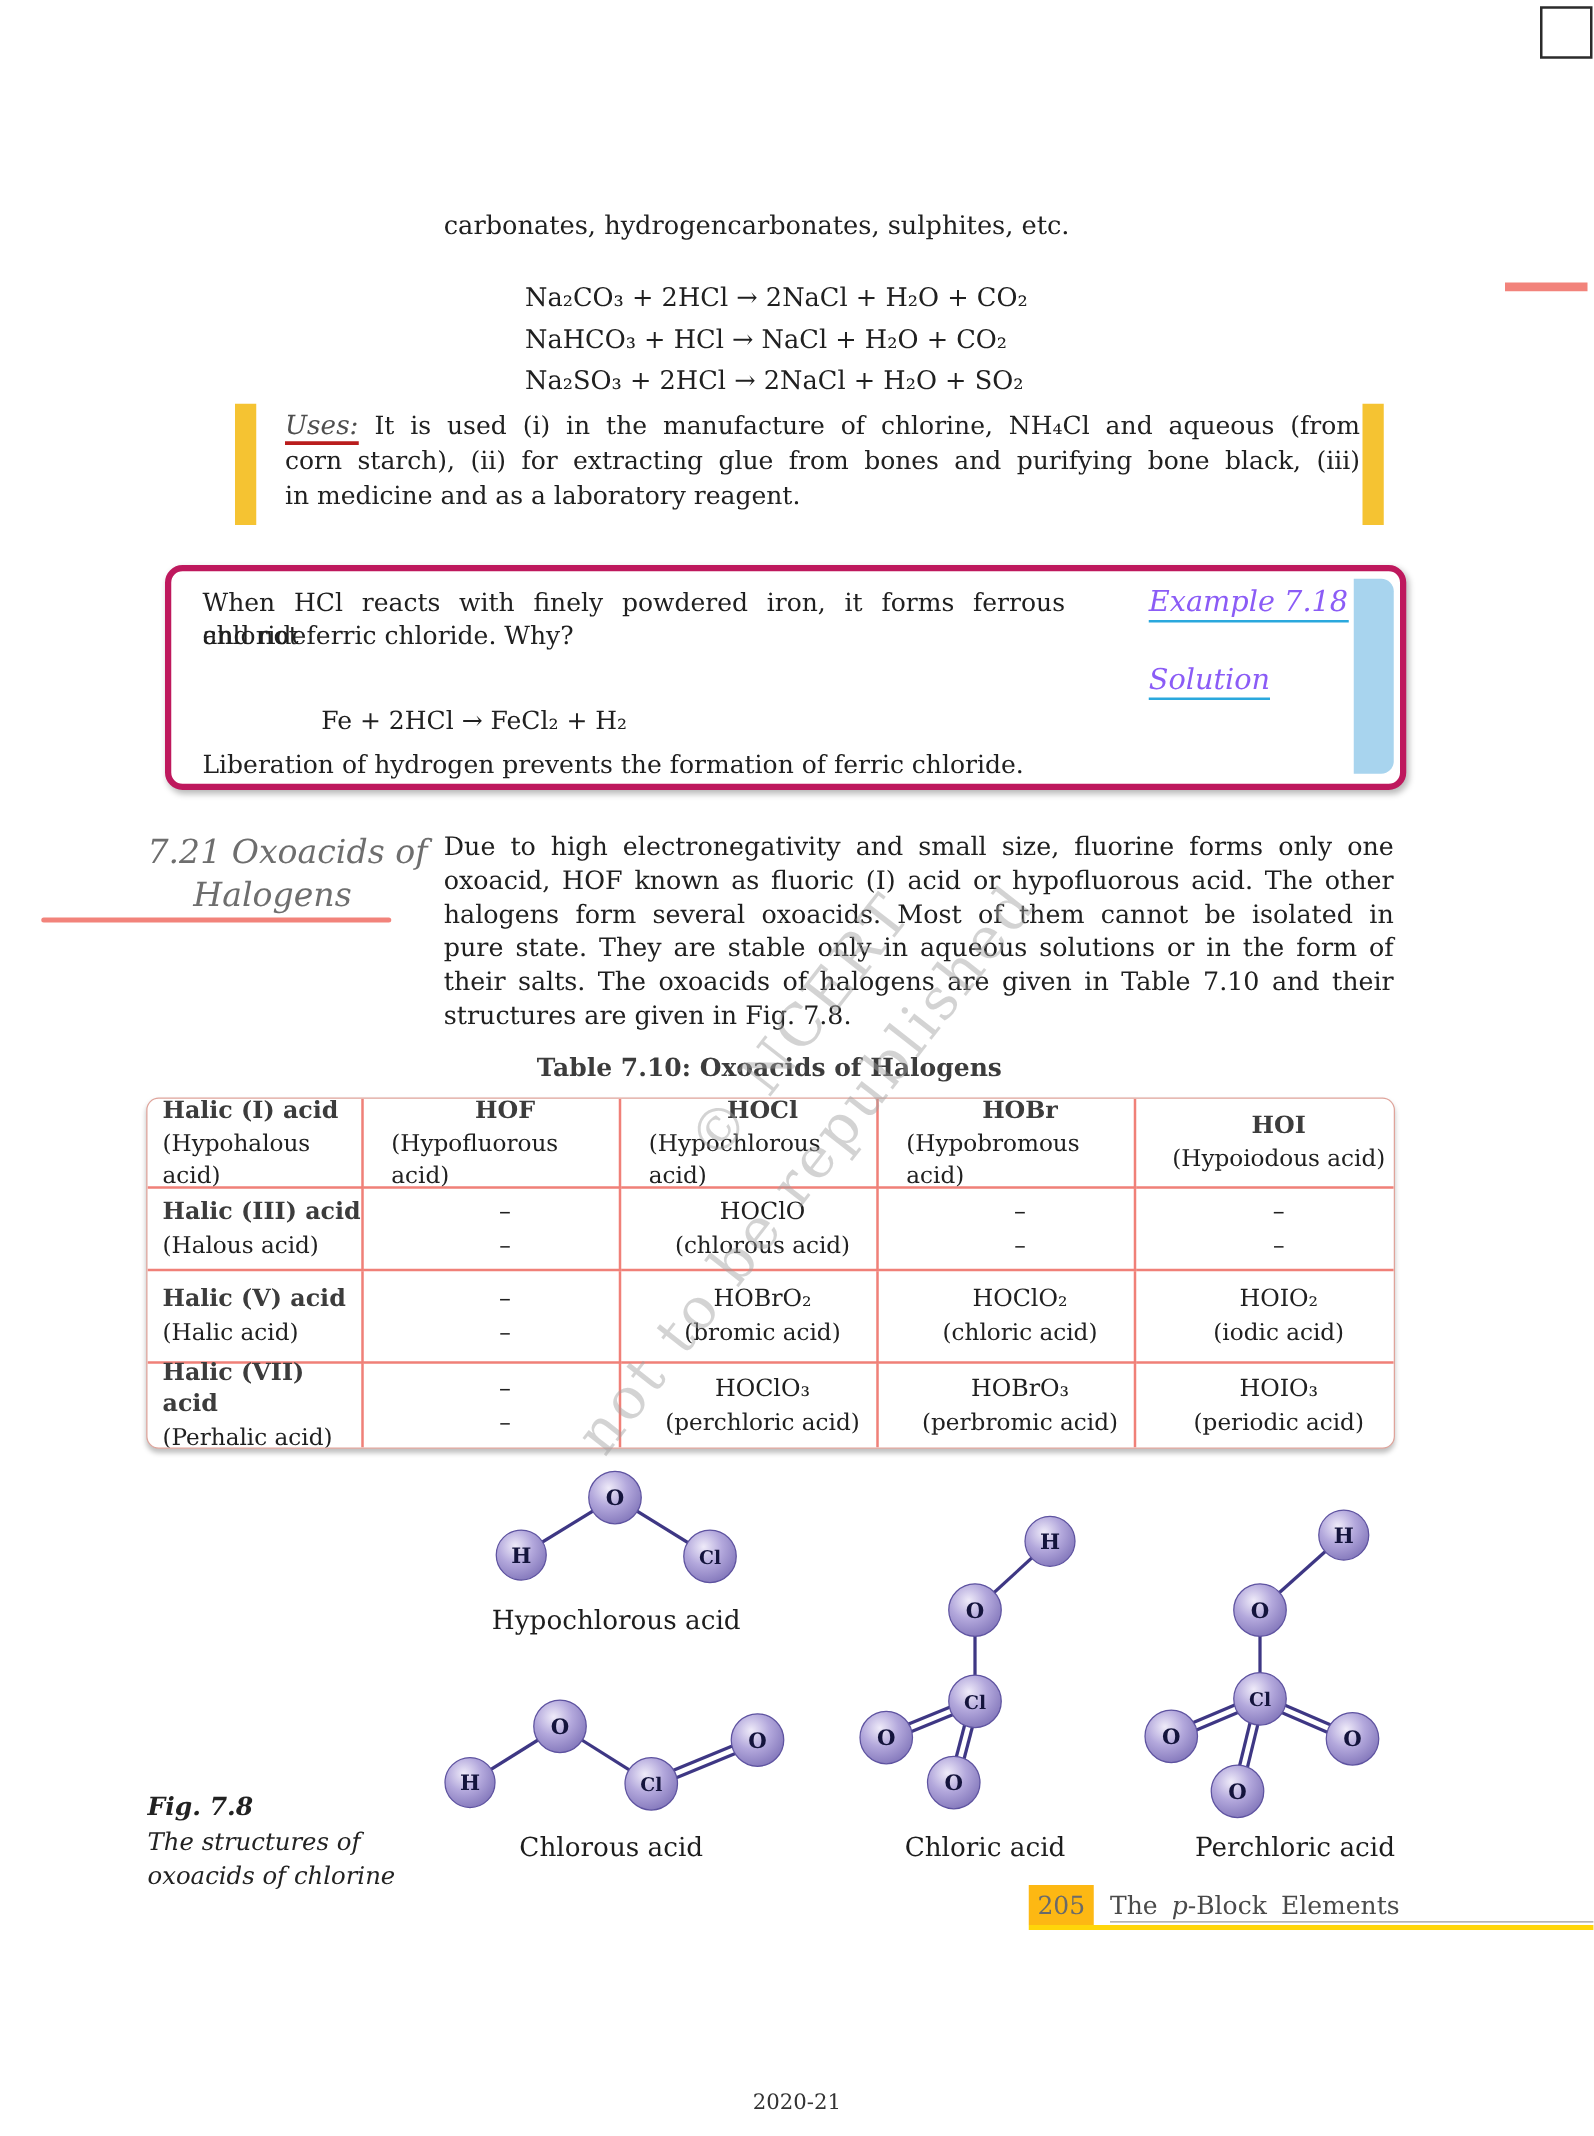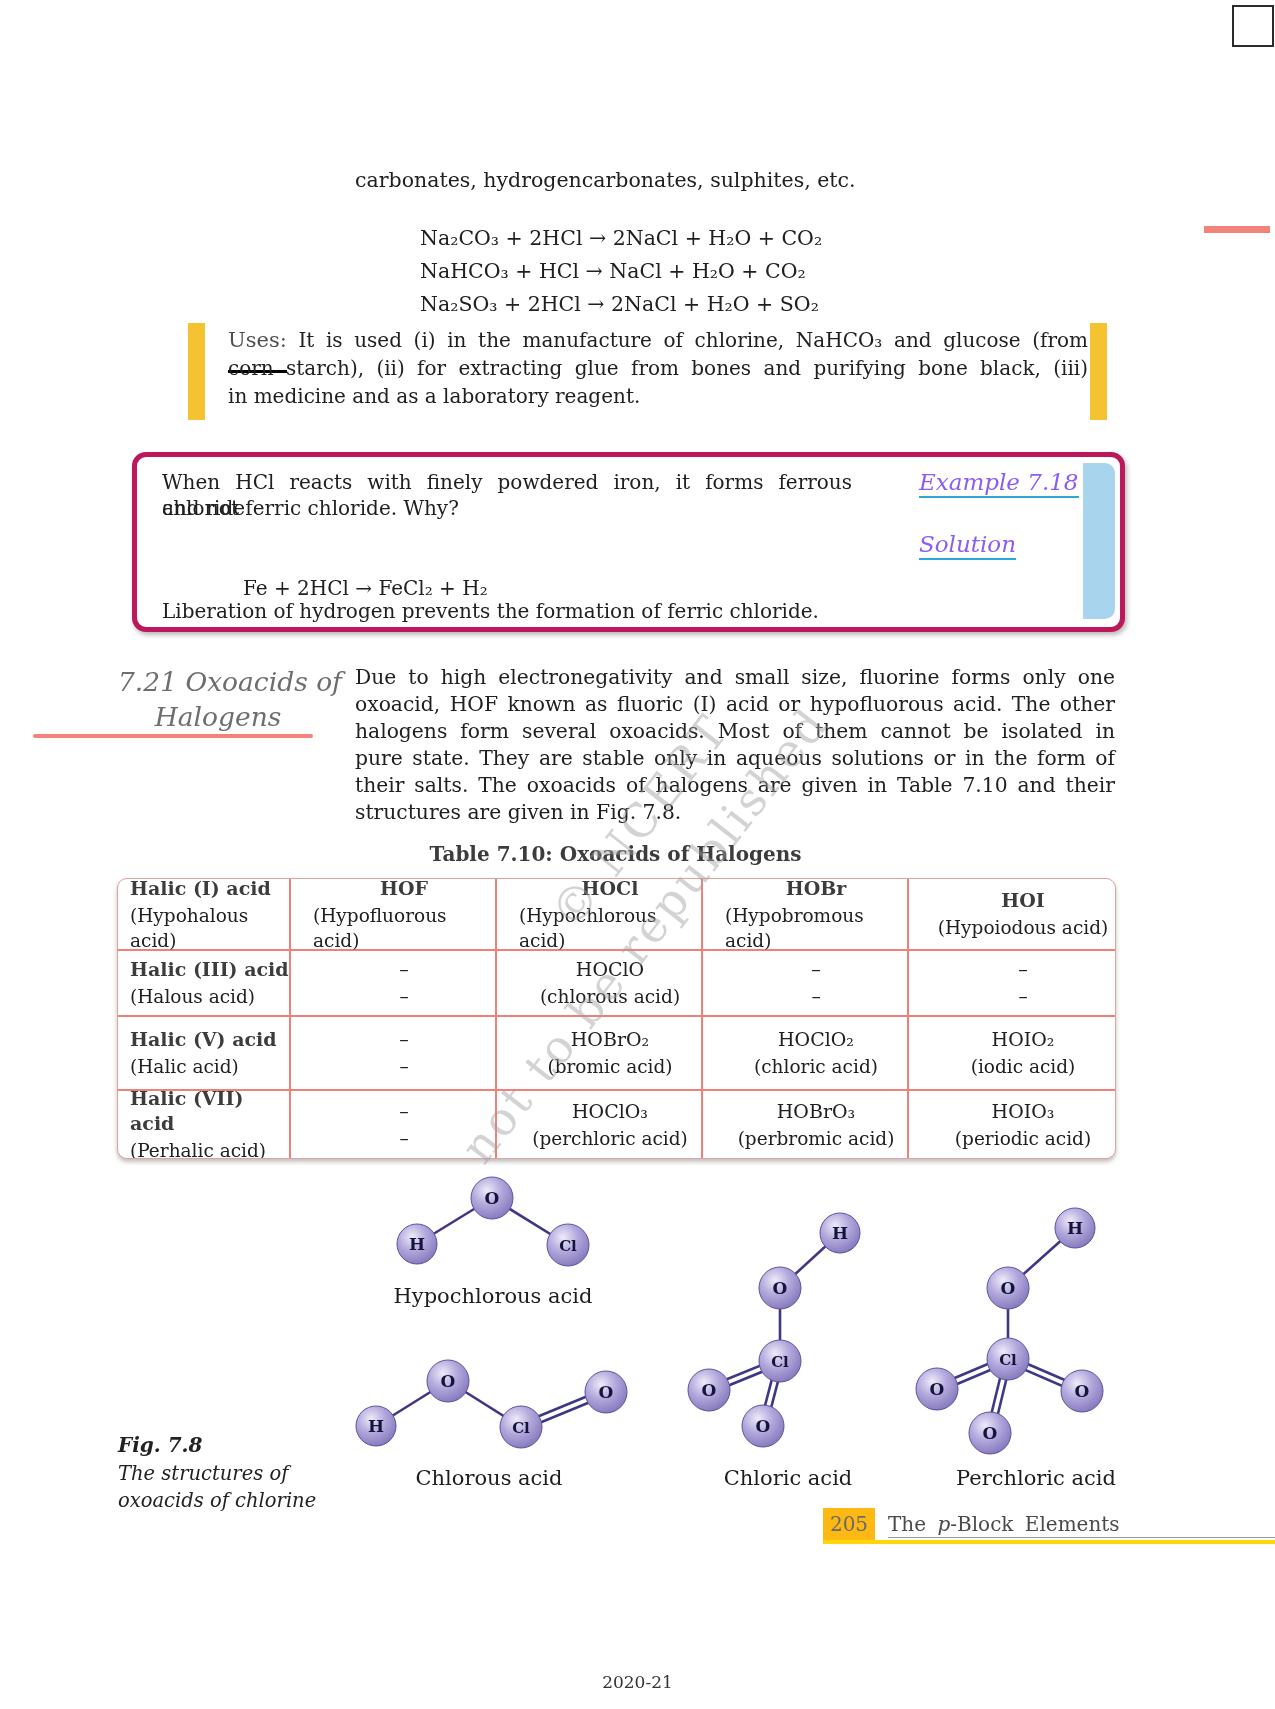--- a/index.html
+++ b/index.html
@@ -8,22 +8,22 @@
   .abs{position:absolute;}
   .jline{text-align:justify;text-align-last:justify;}
   
   .intro{left:355px;top:166px;width:760px;font-size:20.5px;line-height:28px;}
   .intro .l1{text-indent:38px;}
   
   .eqs{left:420px;top:222px;font-size:20.5px;line-height:33px;}
   
   .ubar{width:17px;height:97px;background:#F5C332;}
   .uses{left:228px;top:326px;width:860px;font-size:20px;line-height:28px;}
-  .uses-script{color:#4f4f4f;border-bottom:3px solid #000000;
-               padding-bottom:18px;font-size:21px;}
+  .uses-script{font-style:italic;color:#4f4f4f;border-bottom:3px solid #b91c1c;
+               padding-bottom:1px;font-size:21px;}
   
   .exbox{left:132px;top:452px;width:983px;height:170px;background:#fff;
          border:5px solid #be185d;border-radius:14px;
          box-shadow:2px 3px 5px rgba(0,0,0,.28);}
   .exbox .txt{position:absolute;font-size:20px;line-height:26px;}
   .exlabel{position:absolute;font-style:italic;color:#8b5cf6;font-size:23px;
            border-bottom:2px solid #2AA8DD;padding-bottom:1px;}
   .exbar{position:absolute;left:946px;top:6px;width:32px;height:156px;
          background:#A8D4EE;border-radius:0 10px 10px 0;}
   
@@ -83,33 +83,33 @@
   <div class="abs eqs">
     <div>Na₂CO₃ + 2HCl → 2NaCl + H₂O + CO₂</div>
     <div>NaHCO₃ + HCl → NaCl + H₂O + CO₂</div>
     <div>Na₂SO₃ + 2HCl → 2NaCl + H₂O + SO₂</div>
   </div>
 
   <div class="abs ubar" style="left:188px;top:323px;"></div>
   <div class="abs ubar" style="left:1090px;top:323px;"></div>
   <div class="abs uses">
     <div class="jline">
-      <span class="uses-script">Uses:</span><span> It is used (i) in the manufacture of chlorine, NaHCO₃ and glucose (from</span>
+      <span class="uses-script">Uses:</span><span> It is used (i) in the manufacture of chlorine, NH₄Cl and aqueous (from</span>
     </div>
     <div class="jline">corn starch), (ii) for extracting glue from bones and purifying bone black, (iii)</div>
     <div>in medicine and as a laboratory reagent.</div>
   </div>
 
   <div class="abs exbox">
     <div class="exbar"></div>
     <div class="txt jline" style="left:25px;top:12px;width:690px;">When HCl reacts with finely powdered iron, it forms ferrous chloride</div>
     <div class="txt" style="left:25px;top:38px;">and not ferric chloride. Why?</div>
     <div class="exlabel" style="left:782px;top:12px;">Example 7.18</div>
     <div class="exlabel" style="left:782px;top:74px;">Solution</div>
-    <div class="txt" style="left:106px;top:106px;margin-top:12px;">Fe + 2HCl → FeCl₂ + H₂</div>
+    <div class="txt" style="left:120px;top:106px;">Fe + 2HCl → FeCl₂ + H₂</div>
     <div class="txt" style="left:25px;top:141px;">Liberation of hydrogen prevents the formation of ferric chloride.</div>
   </div>
 
   <div class="abs shead">
     <div>7.21 Oxoacids of</div>
     <div>Halogens</div>
   </div>
   <div class="abs shead-rule"></div>
 
   <div class="abs sbody">

